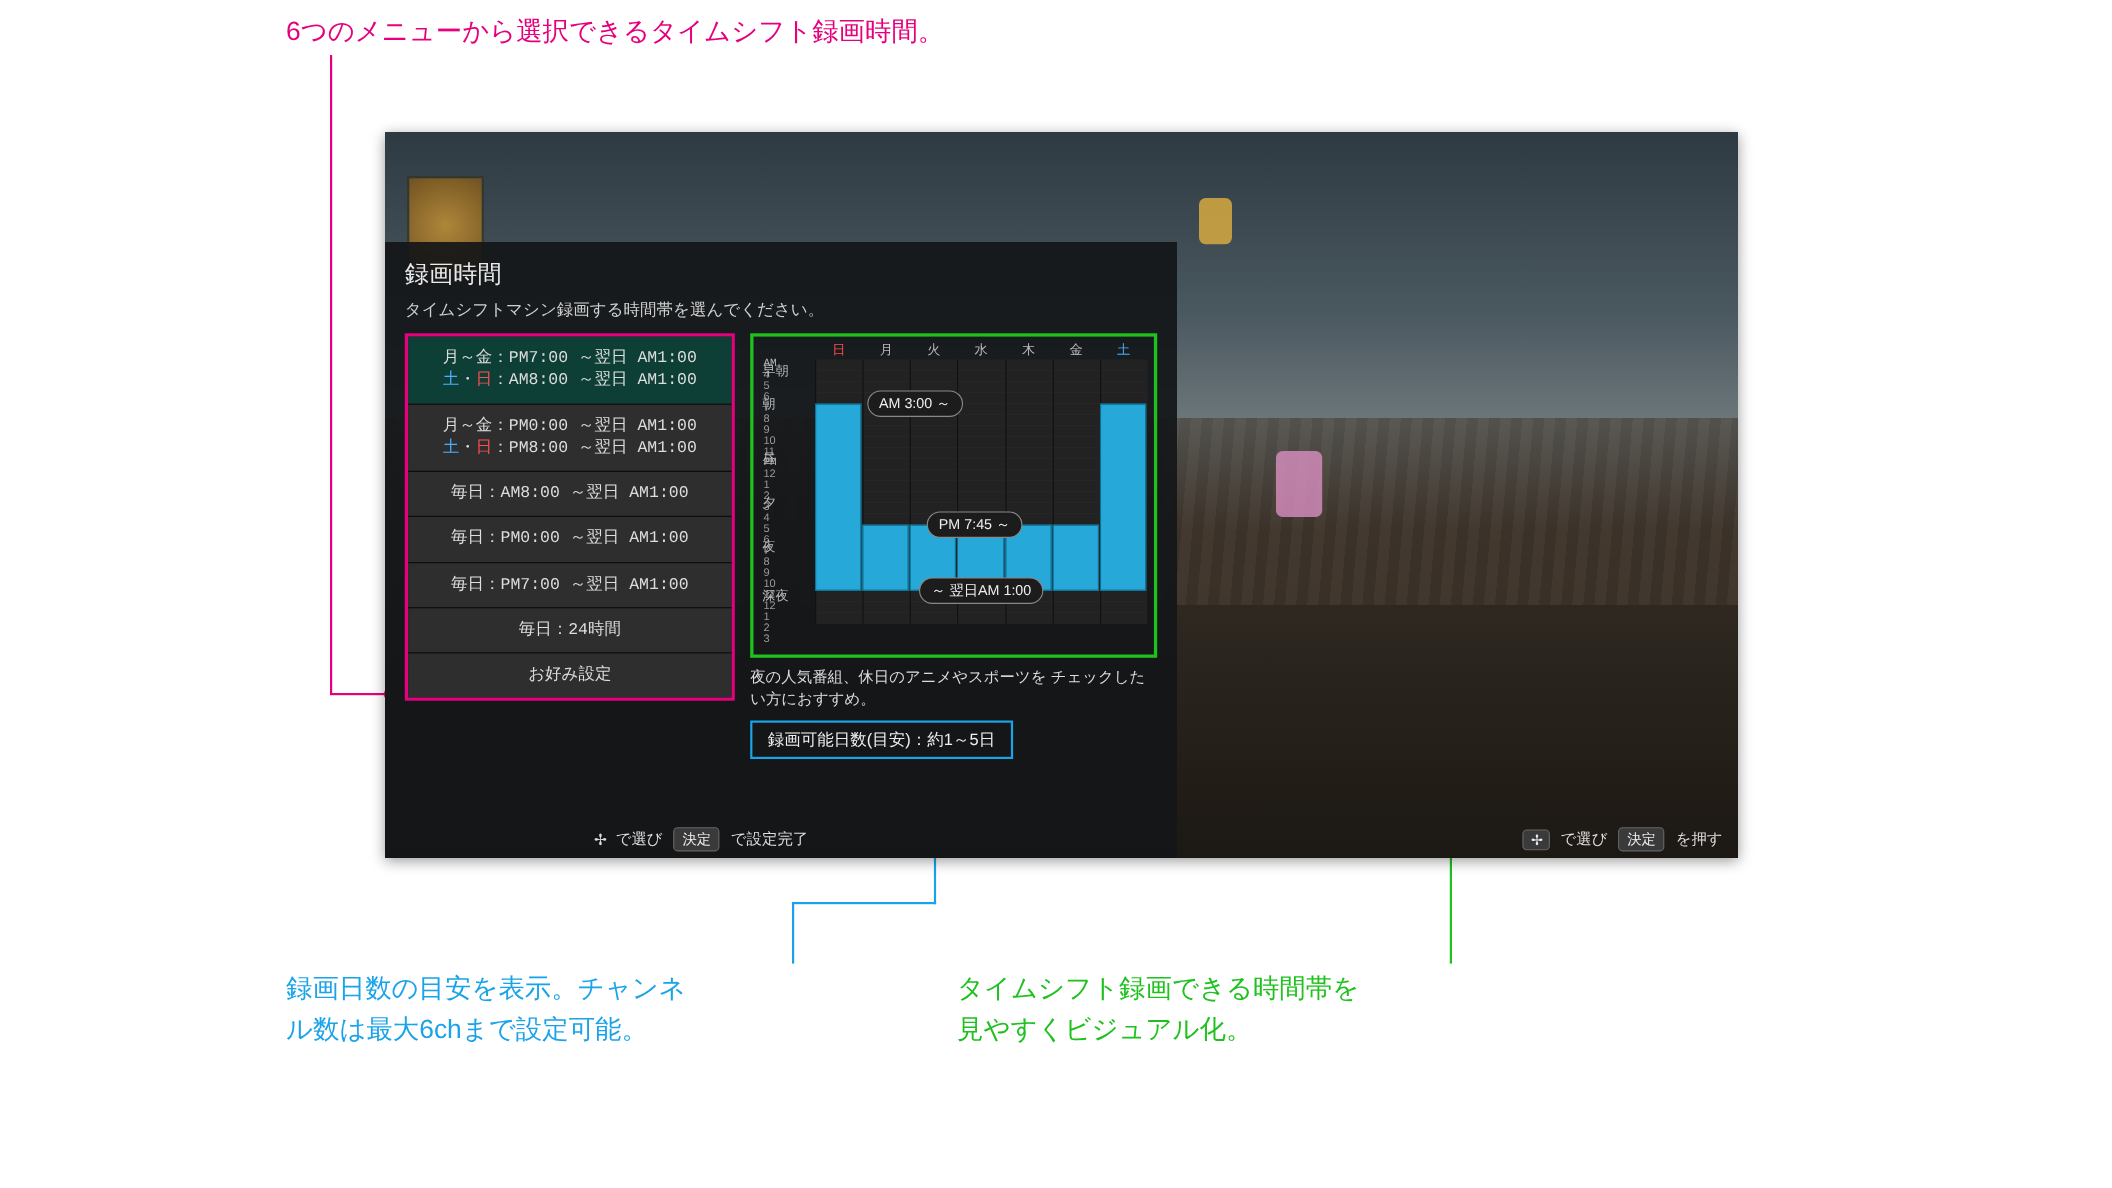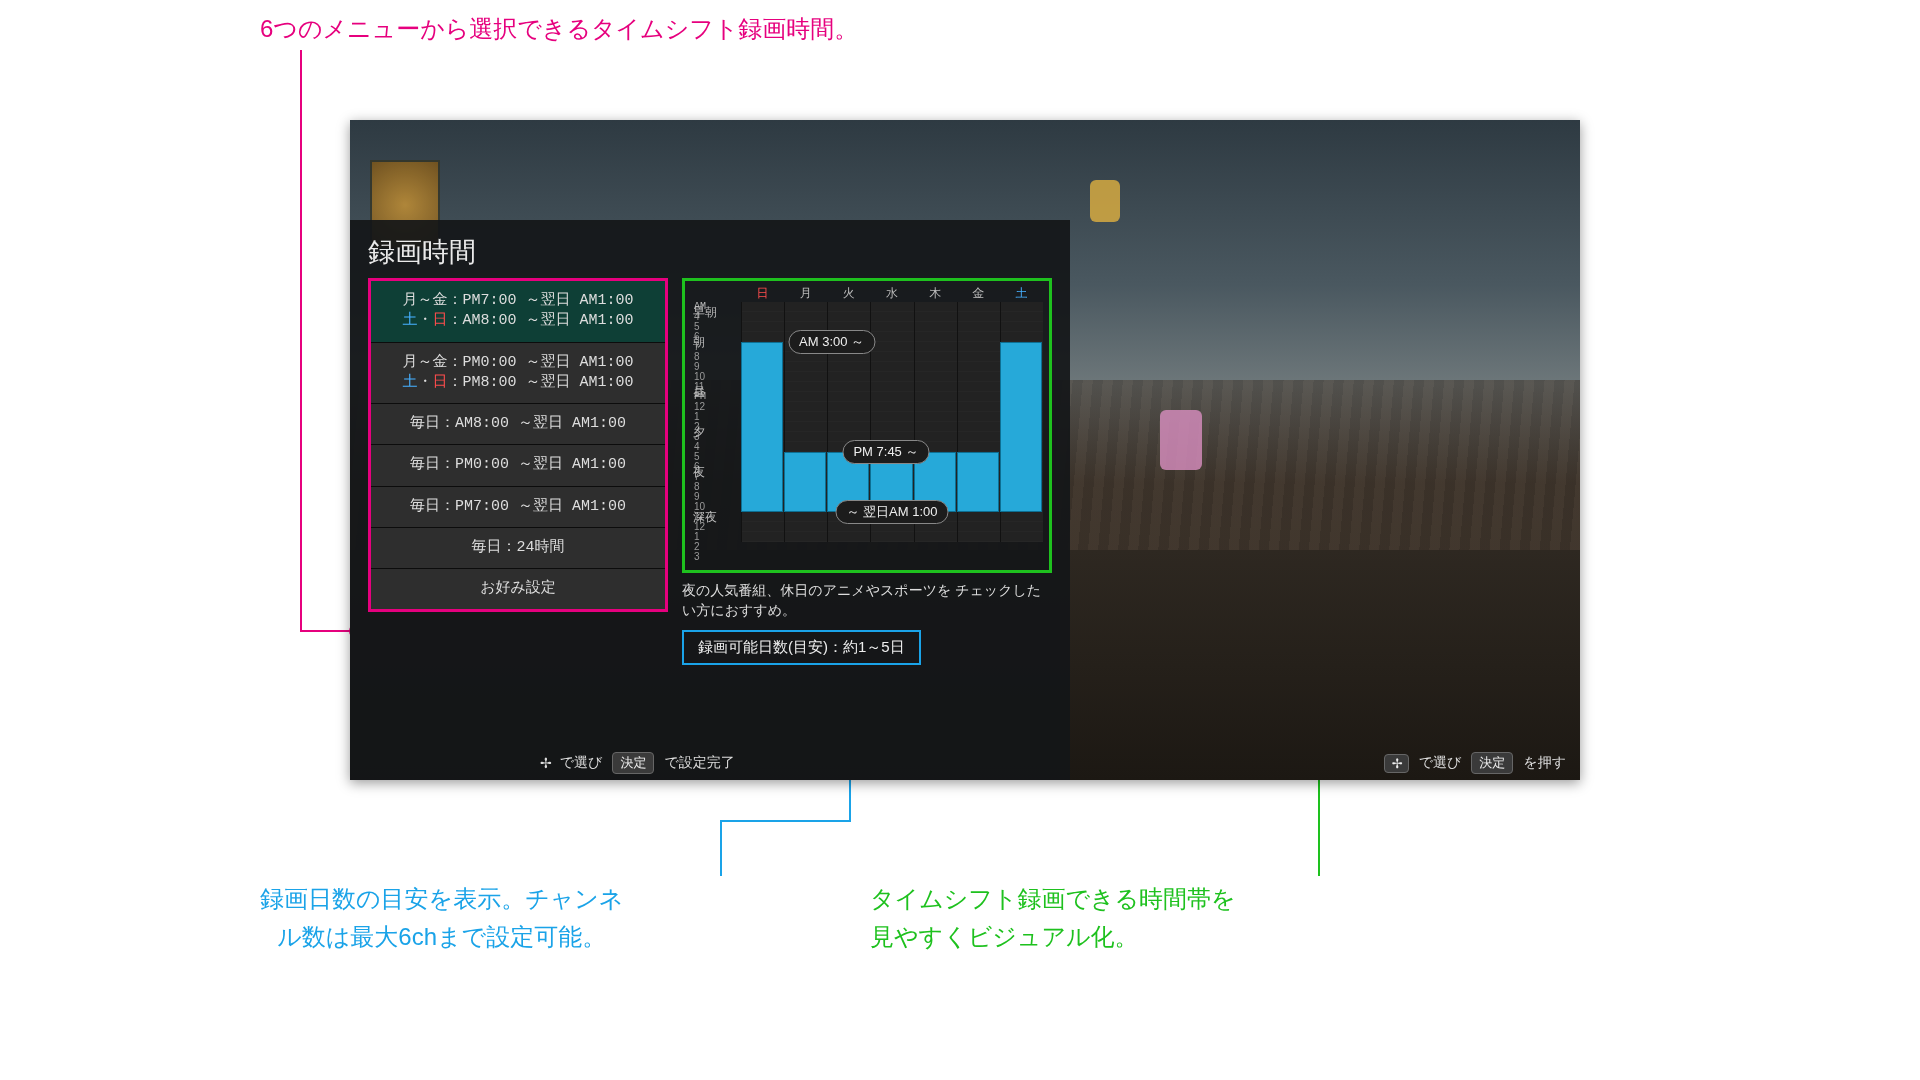--- a/index.html
+++ b/index.html
@@ -38,21 +38,21 @@
   
   .panel {
     position: absolute;
     left: 0; top: 100px;
     width: 720px; height: 560px;
     background: rgba(20,22,24,.92);
     color: #e8e8e8;
     font-size: 16px;
     padding: 14px 18px 8px 18px;
   }
-  .panel-title { font-size: 27px; font-weight: 400; margin-bottom: 8px; color:#eaeaea; }
+  .panel-title { font-size: 22px; font-weight: 400; margin-bottom: 8px; color:#eaeaea; }
   .panel-sub   { font-size: 15px; color:#d0d0d0; margin-bottom: 12px; }
 
   .panel-body { display:flex; gap:14px; }
 
   
   .menu-wrap { position:relative; width:300px; }
   .menu-box { border:3px solid #e6007e; padding:0; position:relative; }
   .menu-item {
     width:100%; padding:10px 12px; text-align:center;
     background:#2e2e2e; color:#ddd; font-size:15px; line-height:1.35;
@@ -113,21 +113,21 @@
   .hint-right { right:14px; bottom:6px; }
   .arrows { font-size:14px; letter-spacing:-2px; }
 
 </style>
 </head>
 <body>
 
 <div class="stage">
 
   <div class="anno anno-pink" style="left:260px; top:10px;">6つのメニューから選択できるタイムシフト録画時間。</div>
-  <div class="anno anno-blue" style="left:260px; top:880px;text-align:center;">録画日数の目安を表示。チャンネ
+  <div class="anno anno-blue" style="left:260px; top:880px;">録画日数の目安を表示。チャンネ
 ル数は最大6chまで設定可能。</div>
   <div class="anno anno-green" style="left:870px; top:880px;">タイムシフト録画できる時間帯を
 見やすくビジュアル化。</div>
 
   <div class="anno-pink">
     <div class="leader" style="left:300px; top:50px; width:2px; height:580px;"></div>
     <div class="leader" style="left:300px; top:630px; width:56px; height:2px;"></div>
     <div class="leader-dot" style="left:356px; top:631px;"></div>
   </div>
 
@@ -146,20 +146,21 @@
 
   <div class="screenshot">
     <div class="bg-roof"></div>
     <div class="bg-wall"></div>
     <div class="bg-window" style="left:20px; top:40px;"></div>
     <div class="bg-lantern" style="left:810px; top:290px;"></div>
     <div class="bg-lantern" style="left:740px; top:60px; width:30px; height:42px; background:#e0b040cc;"></div>
 
     <div class="panel">
       <div class="panel-title">録画時間</div>
+      <div class="panel-sub">タイムシフトマシン録画する時間帯を選んでください。</div>
 
       <div class="panel-body">
 
         <div class="menu-wrap">
           <div class="menu-box" id="menu-box">
               <div class="menu-item selected">
                 <span class="mi-line">月～金：PM7:00 ～翌日 AM1:00</span>
                 <span class="mi-line"><span class="mi-sat">土</span><span class="mi-dot">・</span><span class="mi-sun">日</span><span>：AM8:00 ～翌日 AM1:00</span></span>
               </div>
               <div class="menu-item">

